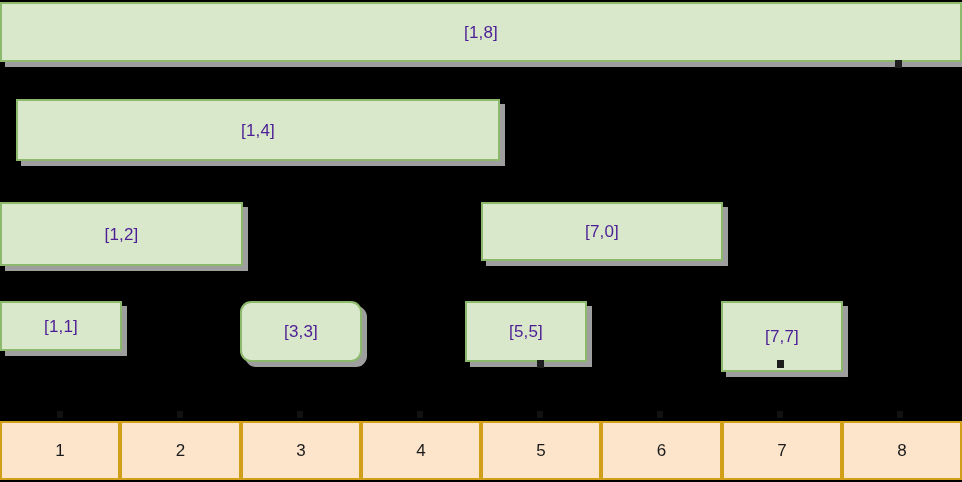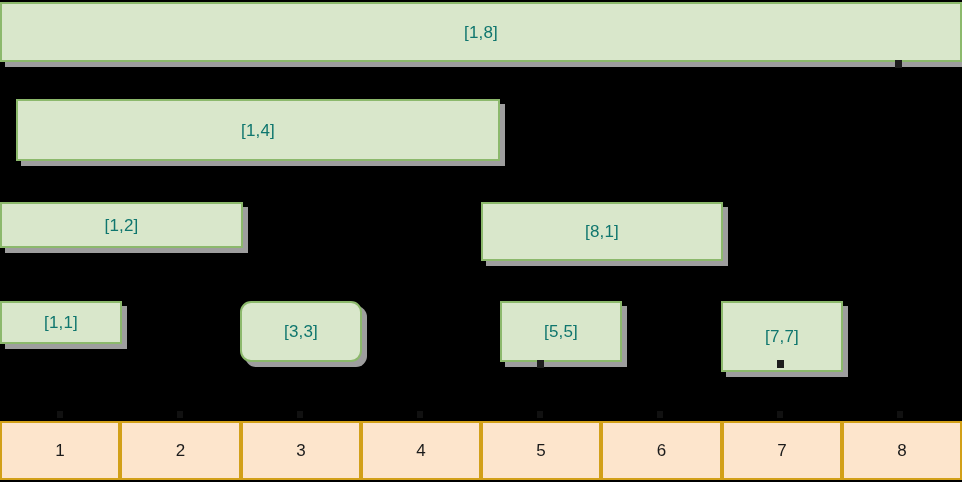--- a/index.html
+++ b/index.html
@@ -17,21 +17,21 @@
   }
   .node {
     position: absolute;
     box-sizing: border-box;
     background: #d9e7cb;
     border: 2px solid #8cb96c;
     box-shadow: 5px 5px 0 0 #9e9e9e;
     display: flex;
     align-items: center;
     justify-content: center;
-    color: #0f766e;
+    color: #4c1d95;
     font-size: 17px;
     line-height: 1;
     letter-spacing: 0.2px;
   }
   .cell {
     position: absolute;
     box-sizing: border-box;
     background: #fde5cc;
     border: 2px solid #d2a018;
     display: flex;
@@ -54,25 +54,25 @@
     height: 8px;
   }
 </style>
 </head>
 <body>
 
 <div id="canvas">
   <div id="nodes-layer">
       <div class="node" style="left: 0px; top: 2px; width: 962px; height: 60px;">[1,8]</div>
       <div class="node" style="left: 16px; top: 99px; width: 484px; height: 62px;">[1,4]</div>
-      <div class="node" style="left: 0px; top: 202px; width: 243px; height: 46px;">[1,2]</div>
-      <div class="node" style="left: 481px; top: 202px; width: 242px; height: 59px;">[8,1]</div>
-      <div class="node" style="left: 0px; top: 301px; width: 122px; height: 43px;">[1,1]</div>
+      <div class="node" style="left: 0px; top: 202px; width: 243px; height: 64px;">[1,2]</div>
+      <div class="node" style="left: 481px; top: 202px; width: 242px; height: 59px;">[7,0]</div>
+      <div class="node" style="left: 0px; top: 301px; width: 122px; height: 50px;">[1,1]</div>
       <div class="node" style="left: 240px; top: 301px; width: 122px; height: 61px; border-radius: 11px;">[3,3]</div>
-      <div class="node" style="left: 500px; top: 301px; width: 122px; height: 61px;">[5,5]</div>
+      <div class="node" style="left: 465px; top: 301px; width: 122px; height: 61px;">[5,5]</div>
       <div class="node" style="left: 721px; top: 301px; width: 122px; height: 71px;">[7,7]</div>
     </div>
   <div id="connectors-layer">
       <div class="connector" style="left: 895px; top: 60px;"></div>
       <div class="connector" style="left: 537px; top: 360px;"></div>
       <div class="connector" style="left: 777px; top: 360px;"></div>
     </div>
   <div id="ticks-layer">
       <div class="tick" style="left: 57px; top: 411px;"></div>
       <div class="tick" style="left: 177px; top: 411px;"></div>

